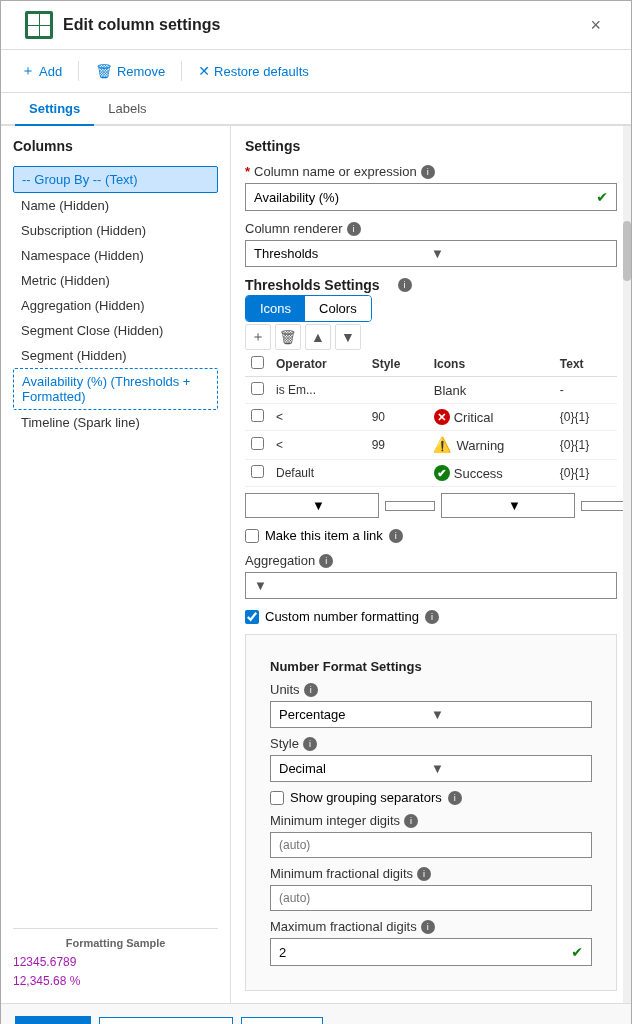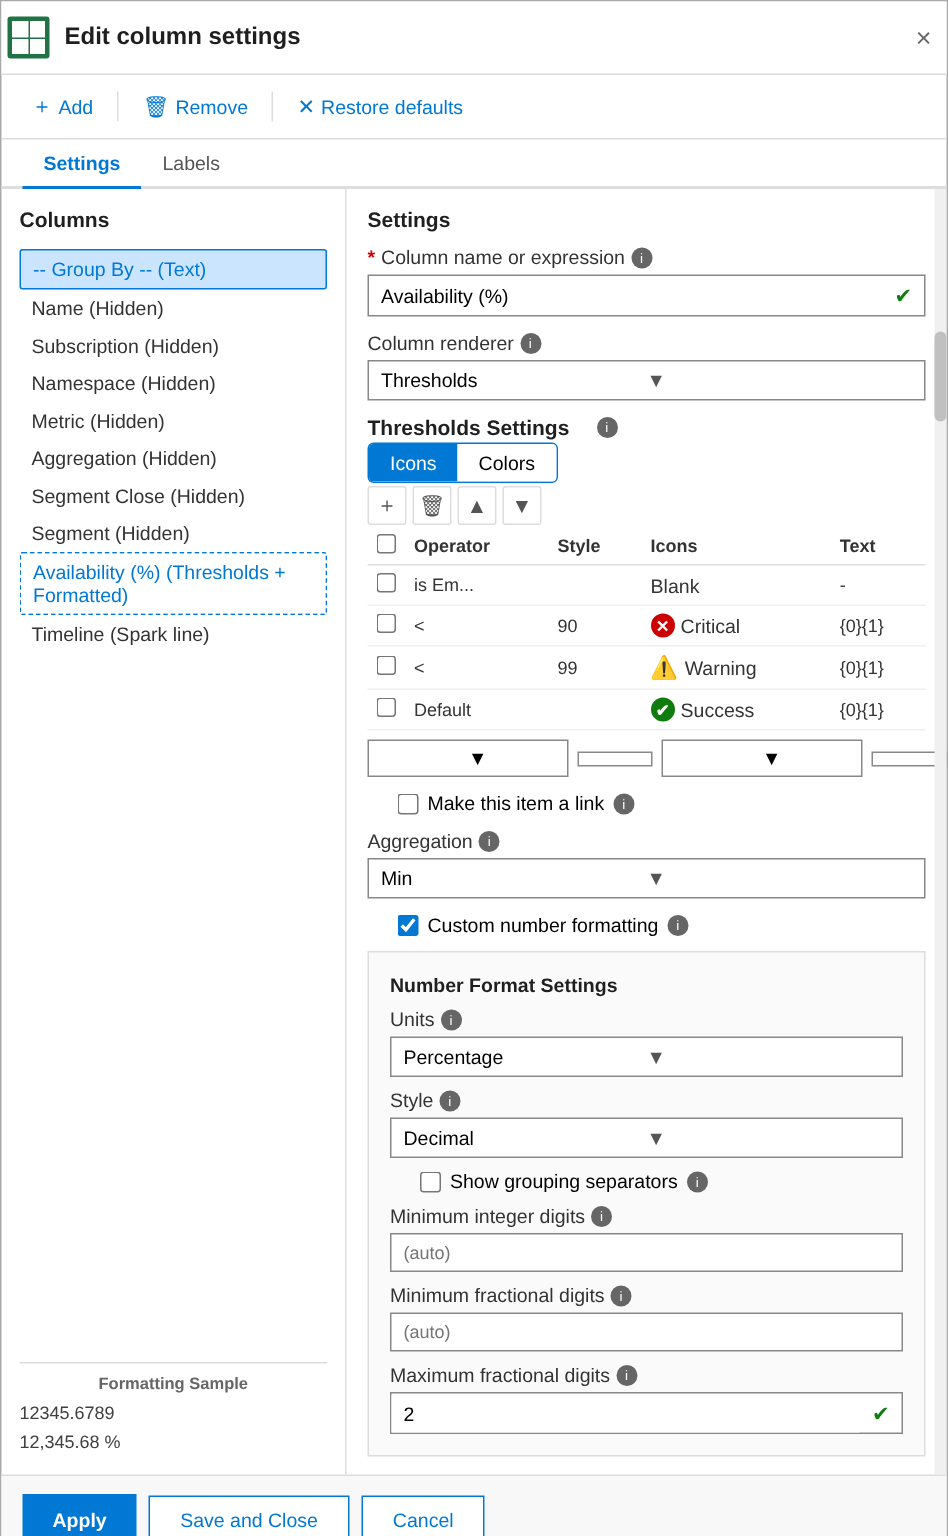--- a/index.html
+++ b/index.html
@@ -1,18 +1,18 @@
 <!DOCTYPE html>
 <html><head>
   <meta charset="utf-8">
   <style>
     * { box-sizing: border-box; margin: 0; padding: 0; font-family: 'Segoe UI', Arial, sans-serif; font-size: 13px; }
     body { background: #f0f0f0; display: flex; justify-content: center; align-items: flex-start; }
     .dialog { width: 632px; min-height: 1024px; background: #fff; border: 1px solid #aaa; box-shadow: 0 4px 16px rgba(0,0,0,0.2); display: flex; flex-direction: column; }
-    .title-bar { background: #fff; border-bottom: 1px solid #ddd; padding: 10px 4px; display: flex; align-items: center; gap: 10px; }
+    .title-bar { background: #fff; border-bottom: 1px solid #ddd; padding: 10px 24px; display: flex; align-items: center; gap: 10px; }
     .title-icon { width: 28px; height: 28px; background: #217346; display: grid; grid-template-columns: 1fr 1fr; grid-template-rows: 1fr 1fr; gap: 1px; padding: 3px; border-radius: 2px; }
     .title-icon span { background: #fff; display: block; }
     .title-icon span:nth-child(1) { background: #fff; }
     .title-icon span:nth-child(2) { background: #fff; }
     .title-icon span:nth-child(3) { background: #fff; }
     .title-icon span:nth-child(4) { background: #fff; }
     .title-text { font-size: 16px; font-weight: 600; flex: 1; color: #1f1f1f; }
     .close-btn { background: none; border: none; cursor: pointer; font-size: 18px; color: #666; padding: 2px 6px; }
     .toolbar { padding: 8px 14px; display: flex; align-items: center; gap: 6px; border-bottom: 1px solid #ddd; }
     .toolbar-btn { display: flex; align-items: center; gap: 4px; background: none; border: none; cursor: pointer; color: #0078d4; font-size: 13px; padding: 4px 6px; }
@@ -23,21 +23,21 @@
     .tab.active { border-bottom: 2px solid #0078d4; color: #0078d4; font-weight: 600; }
     .content { display: flex; flex: 1; overflow: hidden; }
     .left-panel { width: 230px; border-right: 1px solid #ddd; padding: 12px; display: flex; flex-direction: column; gap: 8px; }
     .panel-title { font-size: 14px; font-weight: 600; color: #1f1f1f; margin-bottom: 4px; }
     .column-list { list-style: none; flex: 1; }
     .column-item { padding: 5px 8px; cursor: pointer; color: #333; border-radius: 2px; }
     .column-item.selected-solid { background: #cce5ff; border: 1.5px solid #0078d4; color: #0078d4; }
     .column-item.selected-dashed { background: #fff; border: 1.5px dashed #0078d4; color: #0078d4; }
     .formatting-sample { border-top: 1px solid #ddd; padding-top: 8px; margin-top: 4px; }
     .formatting-sample .label { font-size: 11px; color: #666; font-weight: 600; margin-bottom: 4px; text-align: center; }
-    .formatting-sample .value { color: #404040; font-size: 12px; line-height: 1.6; }
+    .formatting-sample .value { color: #a21caf; font-size: 12px; line-height: 1.6; }
     .right-panel { flex: 1; padding: 12px 14px; overflow-y: auto; display: flex; flex-direction: column; gap: 10px; }
     .section-title { font-size: 14px; font-weight: 600; color: #1f1f1f; }
     .field-label { font-size: 12px; color: #333; display: flex; align-items: center; gap: 4px; margin-bottom: 2px; }
     .required { color: #c00; font-weight: bold; }
     .info-icon { display: inline-block; width: 14px; height: 14px; background: #666; border-radius: 50%; color: #fff; font-size: 9px; text-align: center; line-height: 14px; cursor: default; }
     .input-with-check { display: flex; align-items: flex-end; border: 1px solid #888; background: #fff; }
     .input-with-check input { flex: 1; border: none; outline: none; padding: 5px 8px; font-size: 13px; }
     .input-with-check .check { padding: 5px 8px; color: #107c10; font-size: 14px; }
     .select-box { display: flex; align-items: center; border: 1px solid #888; background: #fff; padding: 5px 8px; cursor: pointer; }
     .select-box span { flex: 1; }
@@ -54,25 +54,25 @@
     .threshold-table tr { border-bottom: 1px solid #f0f0f0; }
     .check-cell { width: 20px; }
     .icon-badge { display: flex; align-items: center; gap: 4px; }
     .icon-circle { width: 16px; height: 16px; border-radius: 50%; display: flex; align-items: center; justify-content: center; font-size: 11px; color: #fff; font-weight: bold; }
     .icon-critical { background: #c00; }
     .icon-success { background: #107c10; }
     .row-dropdowns { display: flex; gap: 6px; align-items: center; margin-top: 4px; }
     .small-select { border: 1px solid #888; background: #fff; padding: 4px 6px; display: flex; align-items: center; cursor: pointer; }
     .small-select span { flex: 1; min-width: 60px; }
     .small-input { border: 1px solid #888; background: #fff; padding: 4px 6px; min-width: 50px; }
-    .checkbox-row { display: flex; align-items: center; gap: 6px; margin-left: 20px; }
+    .checkbox-row { display: flex; align-items: center; gap: 6px; }
     .checkbox-row input[type=checkbox] { width: 14px; height: 14px; }
     .checked-blue { accent-color: #0078d4; }
     .aggregation-section { display: flex; flex-direction: column; gap: 4px; }
-    .number-format-box { border: 1px solid #ddd; padding: 14px; background: #fafafa; display: flex; flex-direction: column; gap: 8px; }
+    .number-format-box { border: 1px solid #ddd; padding: 24px; background: #fafafa; display: flex; flex-direction: column; gap: 8px; }
     .number-format-title { font-size: 13px; font-weight: 600; color: #1f1f1f; }
     .auto-input { border: 1px solid #888; padding: 5px 8px; color: #999; font-size: 12px; background: #fff; }
     .footer { border-top: 1px solid #ddd; padding: 12px 14px; display: flex; gap: 8px; align-items: center; background: #f8f8f8; }
     .btn-primary { background: #0078d4; color: #fff; border: none; padding: 10px 20px; cursor: pointer; font-size: 13px; font-weight: 600; }
     .btn-secondary { background: #fff; color: #0078d4; border: 1px solid #0078d4; padding: 8px 20px; cursor: pointer; font-size: 13px; }
     .scrollbar-track { position: absolute; right: 0; top: 0; width: 8px; height: 100%; background: #f0f0f0; }
     .scrollbar-thumb { position: absolute; right: 0; top: 95px; width: 8px; height: 60px; background: #c0c0c0; border-radius: 4px; }
     .right-wrapper { position: relative; flex: 1; overflow: hidden; }
     .field-group { display: flex; flex-direction: column; gap: 2px; }
   </style>
@@ -266,21 +266,20 @@
           <span>Make this item a link</span>
           <span class="info-icon">i</span>
         </div>
 
         <div class="field-group aggregation-section">
           <div class="field-label">
             <span>Aggregation</span>
             <span class="info-icon">i</span>
           </div>
           <div class="select-box">
-            <span>Min</span>
             <span class="arrow">▼</span>
           </div>
         </div>
 
         <div class="checkbox-row">
           <input type="checkbox" class="checked-blue" checked="" style="">
           <span>Custom number formatting</span>
           <span class="info-icon">i</span>
         </div>
 

